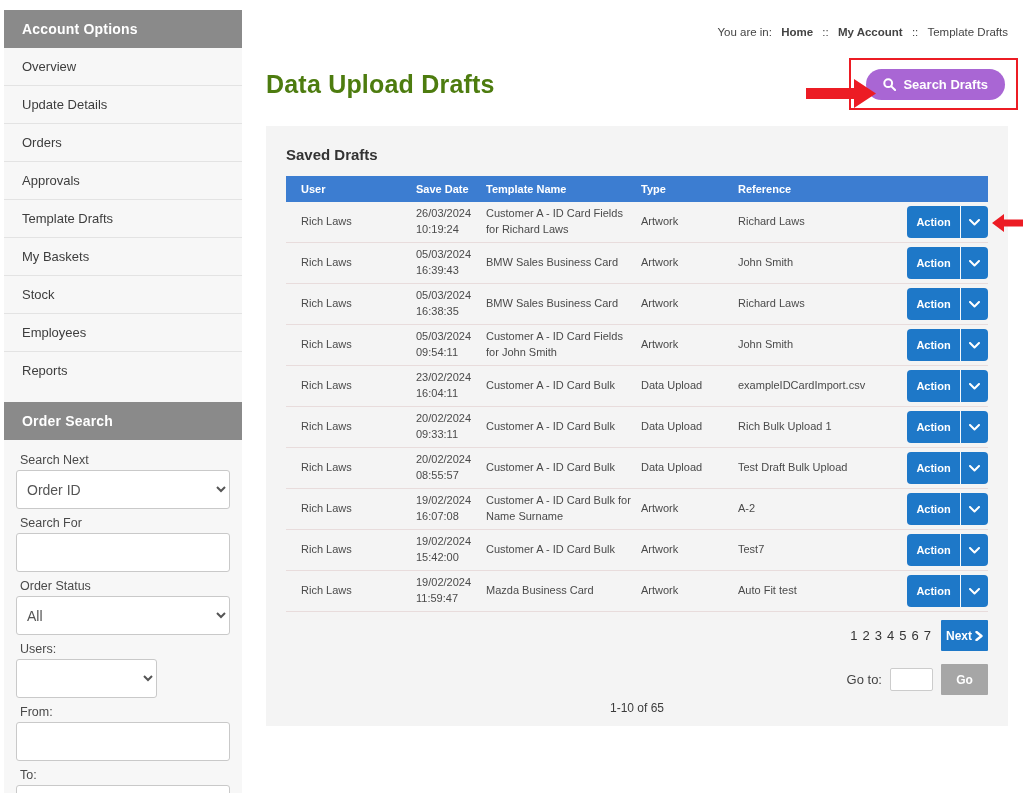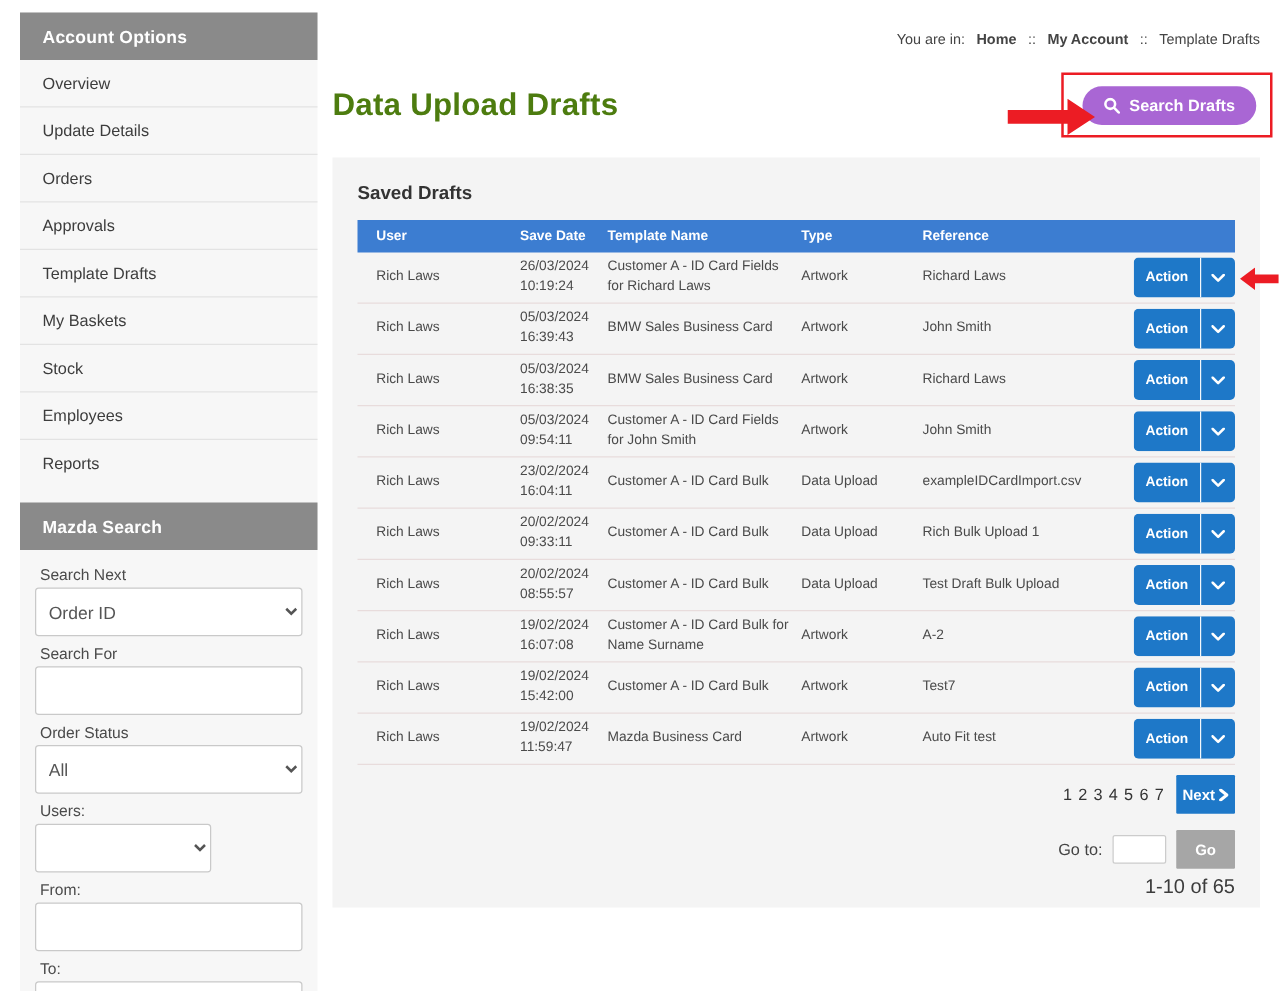--- a/index.html
+++ b/index.html
@@ -2,21 +2,21 @@
 <html style="--header-blue: #3c7dd1; --action-blue: #1e78c8; --purple: #a966d4; --red: #ec1c24; --side-gray: #8a8a8a; --btn-gray: #a6a6a6;"><head>
 <meta charset="utf-8">
 <style>
   * { margin:0; padding:0; box-sizing:border-box; }
   html,body { background:#fff; }
   .page {
     position:relative; width:1024px; height:793px; background:#fff;
     font-family:"Liberation Sans", sans-serif; color:#3a3a3a; overflow:hidden;
   }
   
-  .sidebar { position:absolute; left:16px; top:10px; width:238px; height:783px; background:#f7f7f7; }
+  .sidebar { position:absolute; left:4px; top:10px; width:238px; height:783px; background:#f7f7f7; }
   .side-header {
     height:38px; line-height:38px; background:var(--side-gray,#8a8a8a);
     color:#fff; font-weight:bold; font-size:14px; padding-left:18px; letter-spacing:.2px;
   }
   .side-nav .side-item {
     height:38px; line-height:38px; font-size:13px; color:#3d3d3d;
     padding-left:18px; border-bottom:1px solid #e3e3e3; cursor:pointer;
   }
   .side-nav .side-item:last-child { border-bottom:none; }
   .os-header { margin-top:12px; }
@@ -83,42 +83,42 @@
     font-family:"Liberation Sans", sans-serif;
   }
   .goto-row { margin-top:13px; display:flex; justify-content:flex-end; align-items:center; gap:8px; }
   .goto-label { font-size:13px; color:#444; }
   .goto-input { width:43px; height:23px; border:1px solid #ccc; border-radius:2px; background:#fff; padding:0 4px; font-size:12px; }
   .go-btn {
     width:47px; height:31px; background:var(--btn-gray,#a9a9a9); border:none; cursor:pointer;
     color:#fff; font-weight:bold; font-size:12px; border-radius:1px;
     font-family:"Liberation Sans", sans-serif;
   }
-  .range-text { margin-top:6px; text-align:right; font-size:16px; color:#3c3c3c; }
+  .range-text { margin-top:6px; text-align:center; font-size:12px; color:#3c3c3c; }
 </style>
 </head>
 <body>
 
 <div class="page">
 
   <aside class="sidebar">
     <div class="side-header">Account Options</div>
     <nav class="side-nav">
         <div class="side-item">Overview</div>
         <div class="side-item">Update Details</div>
         <div class="side-item">Orders</div>
         <div class="side-item">Approvals</div>
         <div class="side-item">Template Drafts</div>
         <div class="side-item">My Baskets</div>
         <div class="side-item">Stock</div>
         <div class="side-item">Employees</div>
         <div class="side-item">Reports</div>
       </nav>
 
-    <div class="side-header os-header">Mazda Search</div>
+    <div class="side-header os-header">Order Search</div>
     <div class="order-form">
       <label>Search Next</label>
       <select>
         <option>Order ID</option>
       </select>
 
       <label>Search For</label>
       <input type="text" value="" style="">
 
       <label>Order Status</label>

